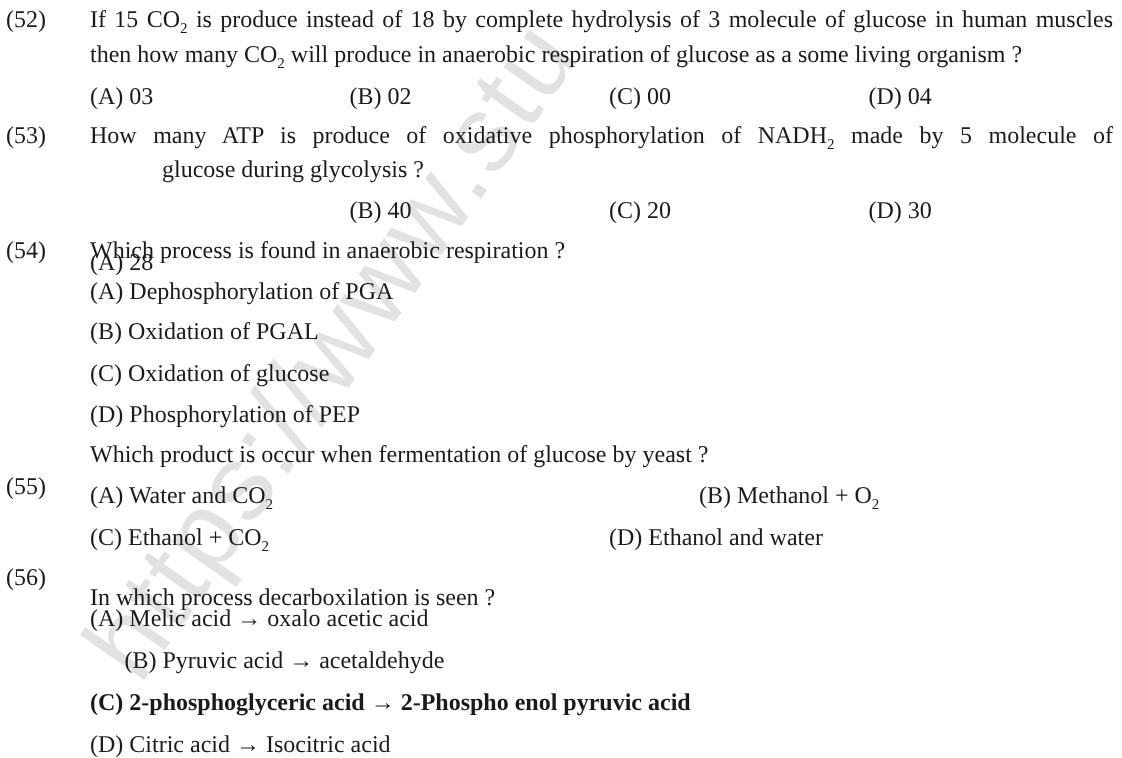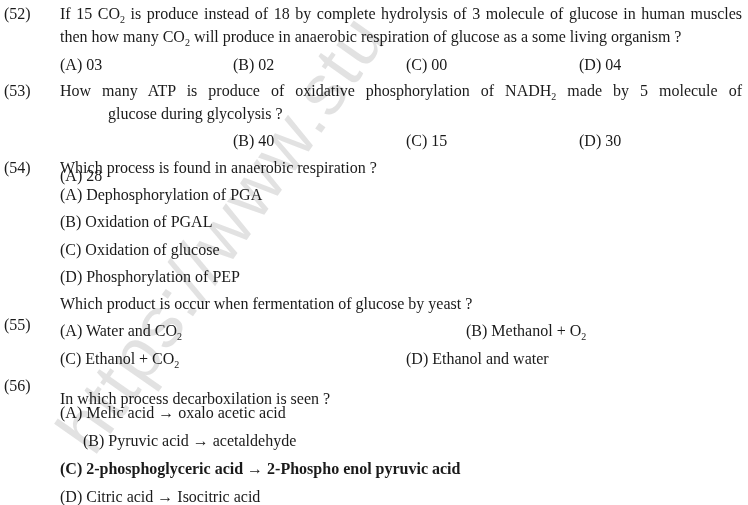--- a/index.html
+++ b/index.html
@@ -87,21 +87,21 @@
     <span class="opt" style="left:406px; top:55px;">(C) 00</span>
     <span class="opt" style="left:579px; top:55px;">(D) 04</span>
   </div>
 
   <div>
     <span class="line qnum" style="top:81px;">(53)</span>
     <div class="line qtext justify" style="top:81px;"><span>How many ATP is produce of oxidative phosphorylation of NADH</span><sub>2</sub><span> made by 5 molecule of</span></div>
     <div class="line qtext" style="top:104px;margin-left:48px;">glucose during glycolysis ?</div>
     <span class="opt" style="left:60px; top:131px;margin-top:35px;">(A) 28</span>
     <span class="opt" style="left:233px; top:131px;">(B) 40</span>
-    <span class="opt" style="left:406px; top:131px;">(C) 15</span>
+    <span class="opt" style="left:406px; top:131px;">(C) 20</span>
     <span class="opt" style="left:579px; top:131px;">(D) 30</span>
   </div>
 
   <div>
     <span class="line qnum" style="top:158px;">(54)</span>
     <div class="line qtext" style="top:158px;">Which process is found in anaerobic respiration ?</div>
     <span class="opt" style="left:60px; top:185px;">(A) Dephosphorylation of PGA</span>
     <span class="opt" style="left:60px; top:212px;">(B) Oxidation of PGAL</span>
     <span class="opt" style="left:60px; top:240px;">(C) Oxidation of glucose</span>
     <span class="opt" style="left:60px; top:267px;">(D) Phosphorylation of PEP</span>

